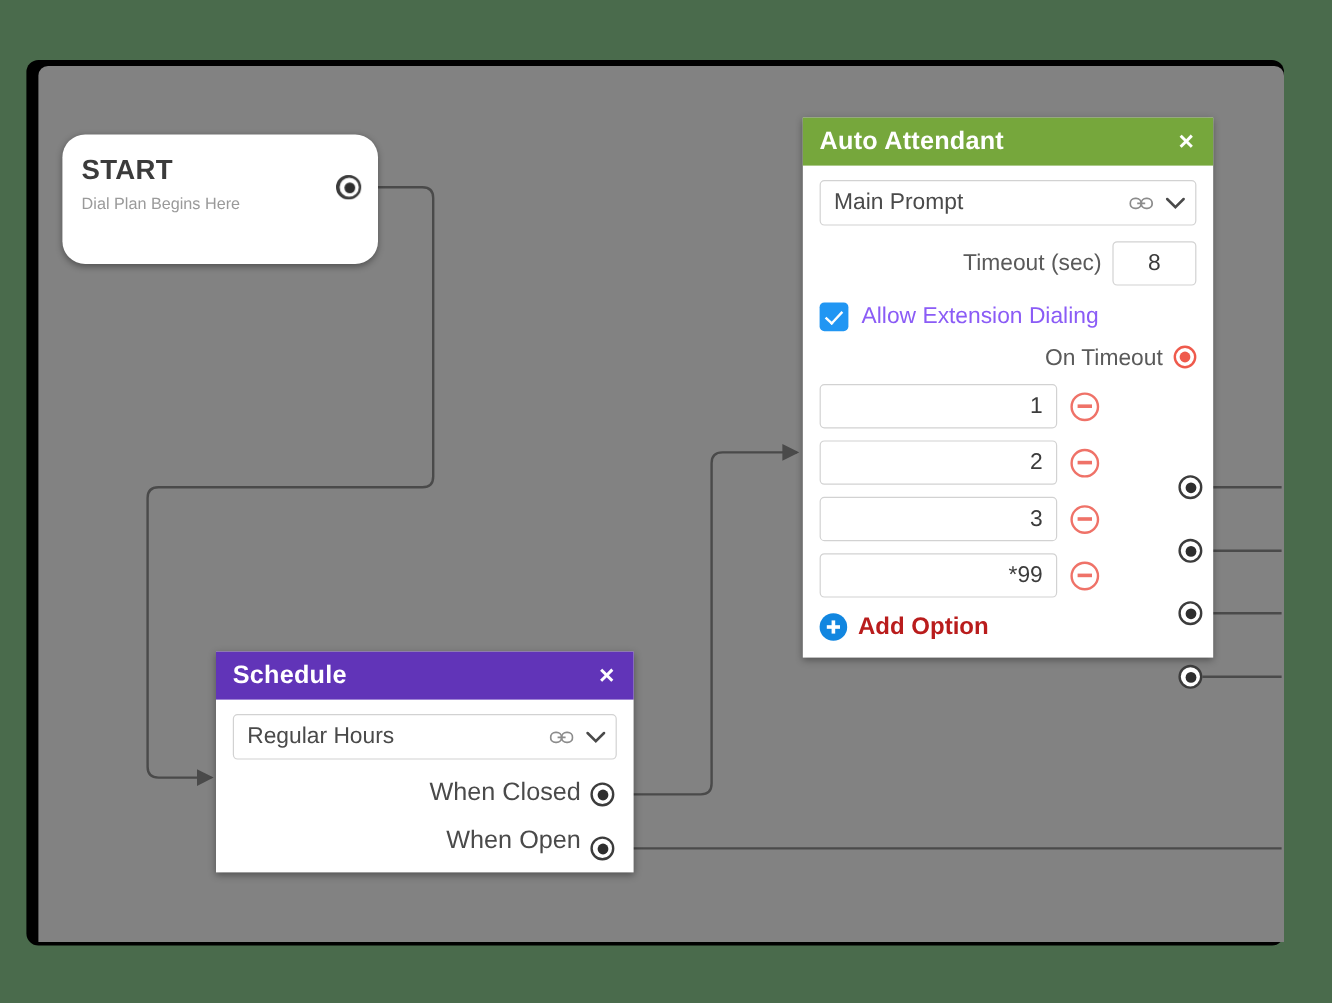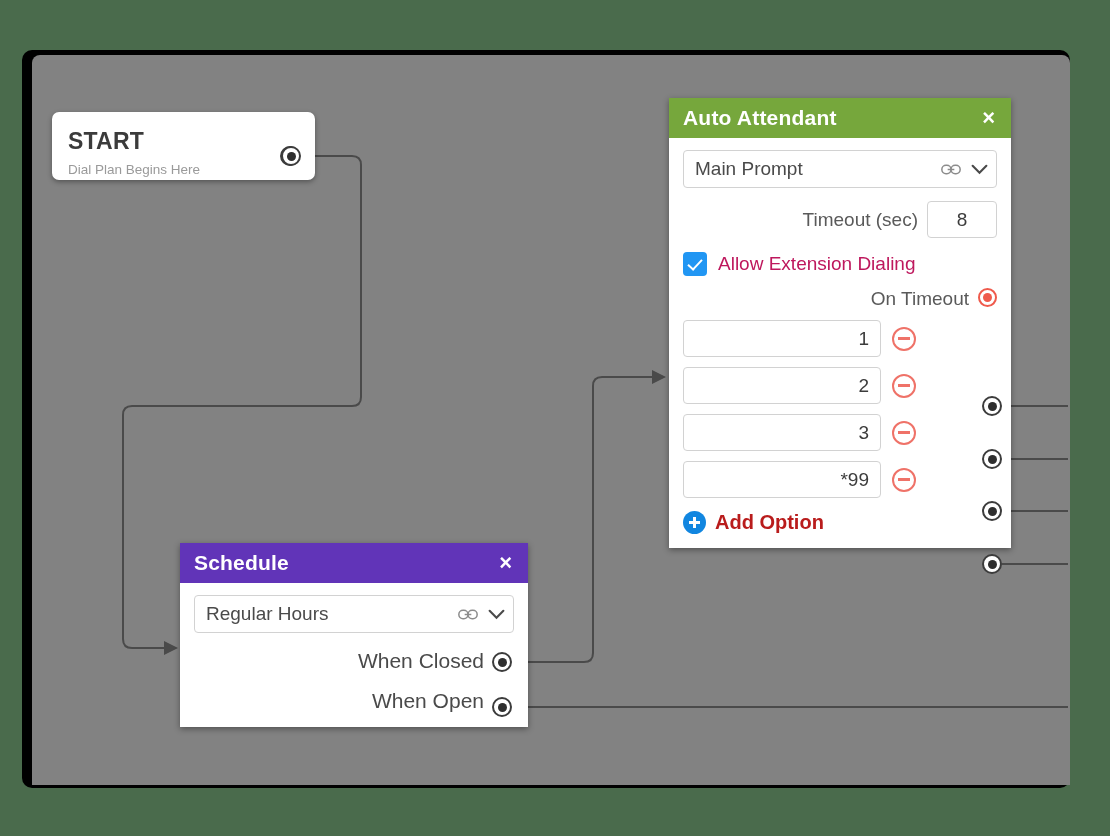--- a/index.html
+++ b/index.html
@@ -45,22 +45,22 @@
   
   .node {
     position: absolute;
     background: #fff;
     box-shadow: 0 2px 5px rgba(0,0,0,.35);
   }
 
   
   #node-start {
     left: 52px; top: 112px;
-    width: 263px; height: 68px;
-    border-radius: 7px;
+    width: 263px; height: 108px;
+    border-radius: 19px;
   }
   #node-start .start-title {
     position: absolute;
     left: 16px; top: 16px;
     font-size: 23px;
     font-weight: bold;
     color: #3b3b3b;
     letter-spacing: .2px;
   }
   #node-start .start-sub {
@@ -170,21 +170,21 @@
   }
   .cbox::after {
     content: "";
     position: absolute;
     left: 8px; top: 3.5px;
     width: 6px; height: 12px;
     border: solid #fff;
     border-width: 0 2.7px 2.7px 0;
     transform: rotate(43deg);
   }
-  .check-row .clabel { font-size: 19px; color: #be185d; }
+  .check-row .clabel { font-size: 19px; color: #8b5cf6; }
 
   
   .radio-row {
     display: flex; align-items: flex-start; justify-content: flex-end;
     gap: 9px;
     margin-top: 12px;
   }
   .radio-row .rlabel { font-size: 19px; color: #5a5a5a; }
   .rdot {
     width: 19px; height: 19px;

